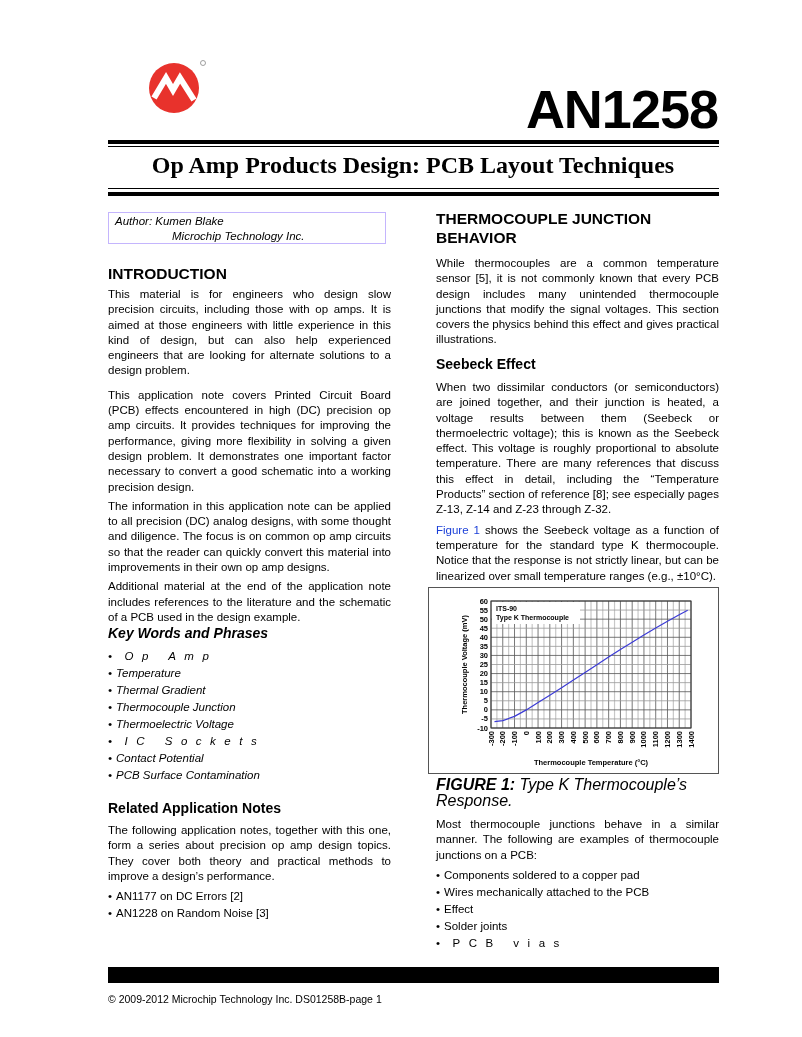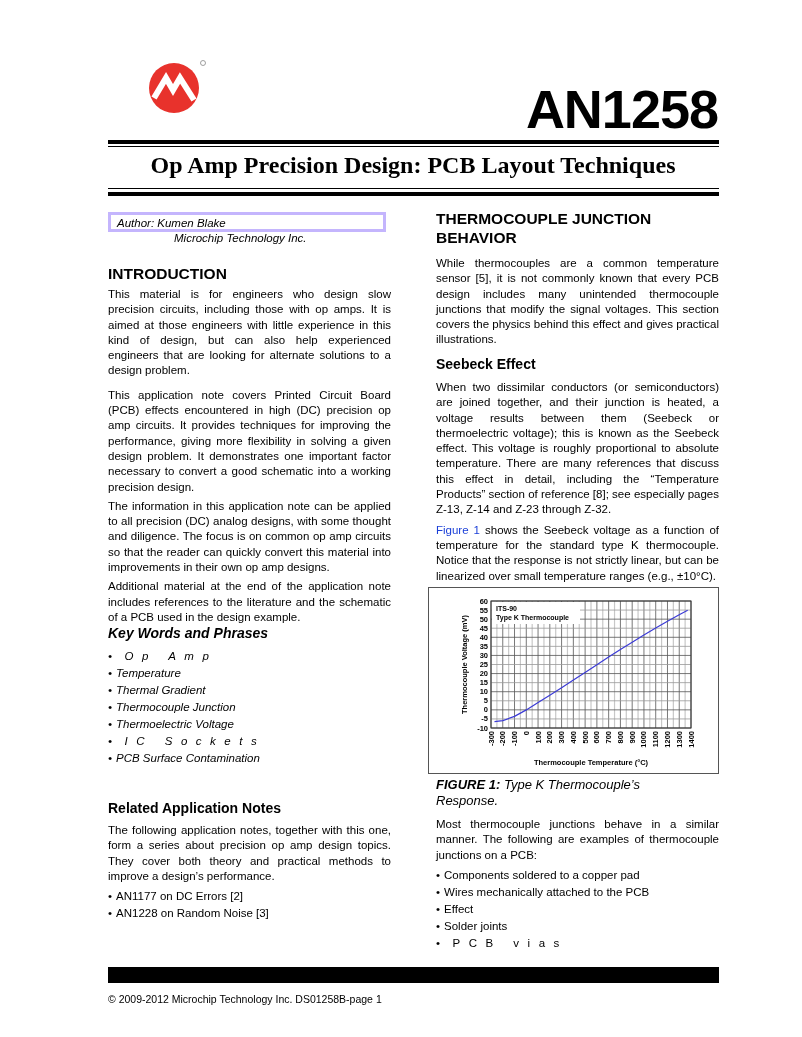--- a/index.html
+++ b/index.html
@@ -7,53 +7,53 @@
   .abs { position: absolute; }
   .logo-wrap { left: 108px; top: 58px; width: 150px; height: 82px; }
   .logo-wrap svg { position: absolute; left: 38px; top: 0; }
   .logo-text { position: absolute; left: 0; top: 54px; font-family: "Liberation Sans", sans-serif; font-weight: bold; font-size: 25px; letter-spacing: -0.5px; }
   .logo-text .big { font-size: 26px; }
   .logo-text .sm { font-size: 21px; }
   .an-number { right: 84px; top: 82px; font-size: 54px; font-weight: bold; letter-spacing: -1px; line-height: 1; }
   .rule-thick { height: 4px; background: #000; }
   .rule-thin { height: 1px; background: #000; }
   .main-title { left: 108px; width: 610px; top: 152px; text-align: center; font-family: "Liberation Serif", serif; font-weight: bold; font-size: 24px; }
-  .author-box { left: 108px; top: 212px; width: 278px; height: 20px; border: 3px solid #c4b5fd; box-sizing: border-box; font-size: 11.5px; font-style: italic; line-height: 15px; padding: 1px 7px 0 6px; }
+  .author-box { left: 108px; top: 212px; width: 278px; height: 32px; border: 1px solid #c4b5fd; box-sizing: border-box; font-size: 11.5px; font-style: italic; line-height: 15px; padding: 1px 7px 0 6px; }
   .author-box .org { padding-left: 57px; display: block; }
   .col { width: 283px; }
   h2.sec { font-size: 15.5px; font-weight: bold; margin: 0; line-height: 19px; }
   h3.sub { font-size: 14px; font-weight: bold; margin: 0; line-height: 18px; }
   p.body { font-size: 11.5px; line-height: 15.3px; margin: 0; text-align: justify; }
   ul.bul { list-style: none; margin: 0; padding: 0; font-size: 11.5px; line-height: 17px; }
   ul.bul li::before { content: "\2022"; padding-right: 4px; }
   .spaced { letter-spacing: 8.5px; }
   .link { color: #1a3fd8; }
   .chart-frame { left: 428px; top: 587px; width: 291px; height: 187px; border: 1px solid #555; box-sizing: border-box; }
-  .fig-cap { font-size: 13px; line-height: 16px; font-style: italic; }
+  .fig-cap { font-size: 16px; line-height: 16px; font-style: italic; }
   .fig-cap b { font-style: italic; font-weight: bold; }
   .footer-bar { left: 108px; top: 967px; width: 611px; height: 16px; background: #000; }
   .footer-text { left: 108px; top: 993px; font-size: 10.5px; }
 </style>
 </head>
 <body>
 
 <div class="abs logo-wrap">
   <svg width="62" height="56" viewBox="0 0 62 56">
     <circle cx="28" cy="30" r="25" fill="#e8322c"></circle>
     <path d="M8 40 L20 20 L27 32 L34 20 L48 42" stroke="#ffffff" stroke-width="6" fill="none" stroke-linejoin="miter"></path>
     <circle cx="57" cy="5" r="2.5" fill="none" stroke="#888" stroke-width="0.8"></circle>
   </svg>
 </div>
 
 <div class="abs an-number">AN1258</div>
 
 <div class="abs rule-thick" style="left:108px; top:140px; width:611px;"></div>
 <div class="abs rule-thin" style="left:108px; top:146px; width:611px;"></div>
 
-<div class="abs main-title">Op Amp Precision Design: PCB Layout Techniques</div>
+<div class="abs main-title">Op Amp Products Design: PCB Layout Techniques</div>
 
 <div class="abs rule-thin" style="left:108px; top:188px; width:611px;"></div>
 <div class="abs rule-thick" style="left:108px; top:192px; width:611px;"></div>
 
 <div class="abs author-box">
   <span>Author: Kumen Blake</span>
   <span class="org">Microchip Technology Inc.</span>
 </div>
 
 <div class="abs col" style="left:108px; top:264px;">
@@ -66,20 +66,21 @@
 
 <div class="abs col" style="left:108px; top:624px;font-style:italic;">
   <h3 class="sub">Key Words and Phrases</h3>
   <ul class="bul" style="margin-top:6px;">
     <li class="spaced">Op Amp</li>
     <li>Temperature</li>
     <li>Thermal Gradient</li>
     <li>Thermocouple Junction</li>
     <li>Thermoelectric Voltage</li>
     <li class="spaced">IC Sockets</li>
+    <li>Contact Potential</li>
     <li>PCB Surface Contamination</li>
   </ul>
 </div>
 
 <div class="abs col" style="left:108px; top:799px;">
   <h3 class="sub">Related Application Notes</h3>
   <p class="body" style="margin-top:6px;">The following application notes, together with this one, form a series about precision op amp design topics. They cover both theory and practical methods to improve a design’s performance.</p>
   <ul class="bul" style="margin-top:4px;">
     <li>AN1177 on DC Errors [2]</li>
     <li>AN1228 on Random Noise [3]</li>

